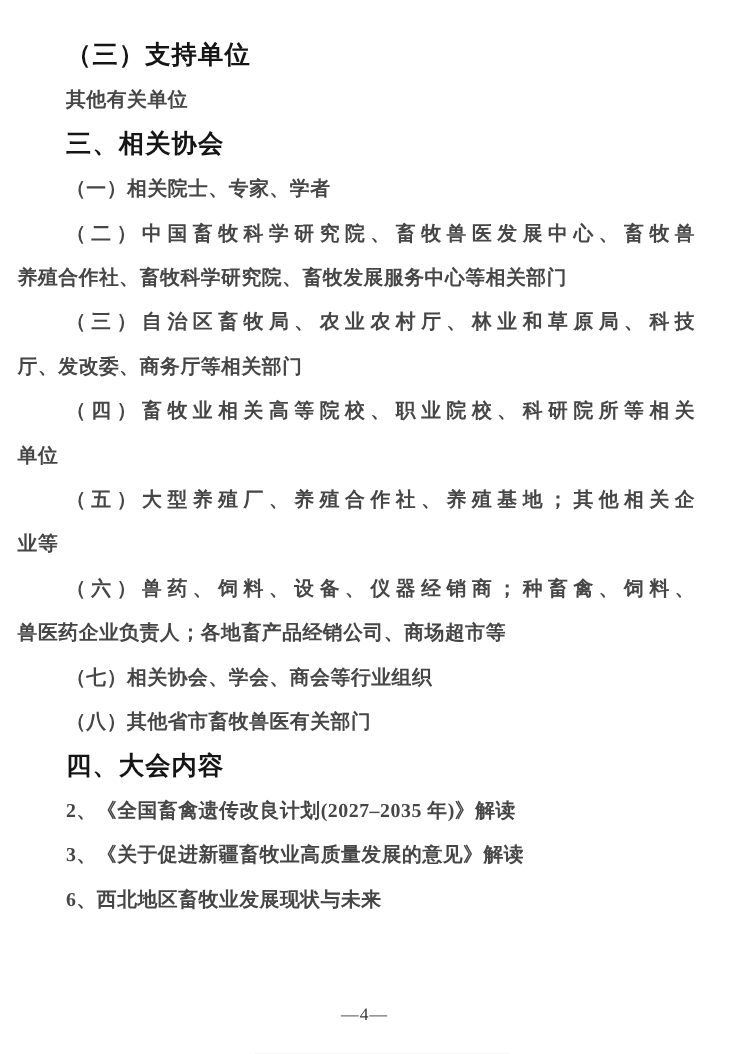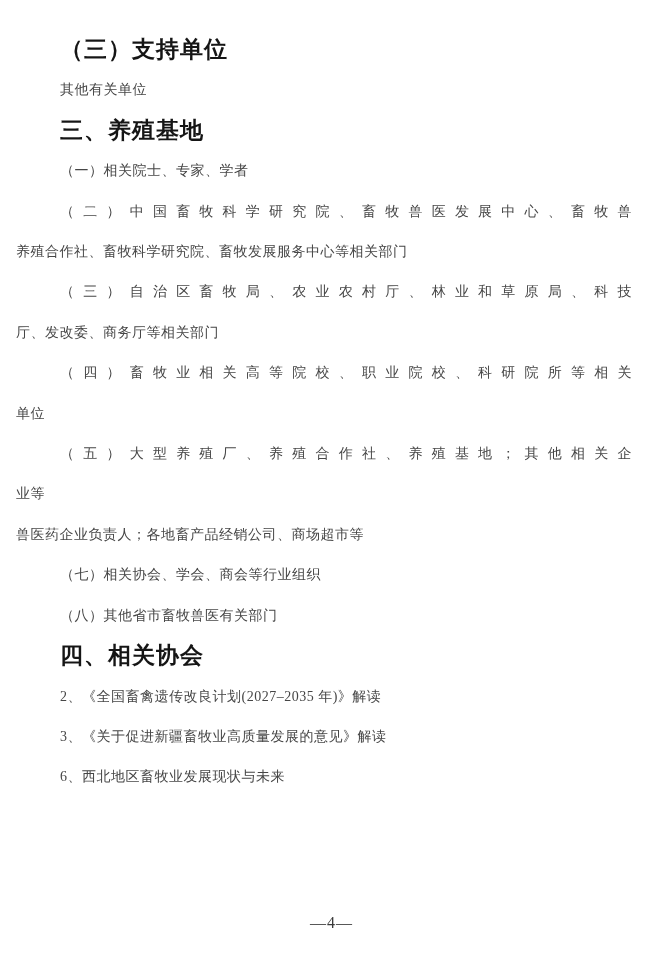--- a/index.html
+++ b/index.html
@@ -17,25 +17,26 @@
     overflow: hidden;
     font-family: "Liberation Serif", "DejaVu Serif", serif;
   }
   .content {
     position: absolute;
     left: 16px;
     top: 30px;
     width: 616px;
   }
   .line {
-    font-size: 14px;
+    font-size: 18px;
     line-height: 40.4px;
     letter-spacing: 0.5px;
     color: var(--text);
     text-align: left;
+    font-weight: bold;
   }
   .line.bold {
     font-weight: 700;
     font-size: 23px;
     color: var(--heading);
     letter-spacing: 1px;
   }
   .line.indent { padding-left: 44px; }
   .line.fill {
     text-align: justify;
@@ -54,32 +55,33 @@
   }
 </style>
 </head>
 <body>
 
 <div class="page">
   <div class="content">
 
   <div class="line bold indent">（三）支持单位</div>
       <div class="line indent">其他有关单位</div>
-      <div class="line bold indent">三、养殖基地</div>
+      <div class="line bold indent">三、相关协会</div>
       <div class="line indent">（一）相关院士、专家、学者</div>
       <div class="line indent fill">（二）中国畜牧科学研究院、畜牧兽医发展中心、畜牧兽</div>
       <div class="line">养殖合作社、畜牧科学研究院、畜牧发展服务中心等相关部门</div>
       <div class="line indent fill">（三）自治区畜牧局、农业农村厅、林业和草原局、科技</div>
       <div class="line">厅、发改委、商务厅等相关部门</div>
       <div class="line indent fill">（四）畜牧业相关高等院校、职业院校、科研院所等相关</div>
       <div class="line">单位</div>
       <div class="line indent fill">（五）大型养殖厂、养殖合作社、养殖基地；其他相关企</div>
       <div class="line">业等</div>
+      <div class="line indent fill">（六）兽药、饲料、设备、仪器经销商；种畜禽、饲料、</div>
       <div class="line">兽医药企业负责人；各地畜产品经销公司、商场超市等</div>
       <div class="line indent">（七）相关协会、学会、商会等行业组织</div>
       <div class="line indent">（八）其他省市畜牧兽医有关部门</div>
-      <div class="line bold indent">四、相关协会</div>
+      <div class="line bold indent">四、大会内容</div>
       <div class="line indent">2、《全国畜禽遗传改良计划(2027–2035 年)》解读</div>
       <div class="line indent">3、《关于促进新疆畜牧业高质量发展的意见》解读</div>
       <div class="line indent">6、西北地区畜牧业发展现状与未来</div>
     </div>
   <div class="footer">—4—</div>
 </div>
 
 </body></html>

